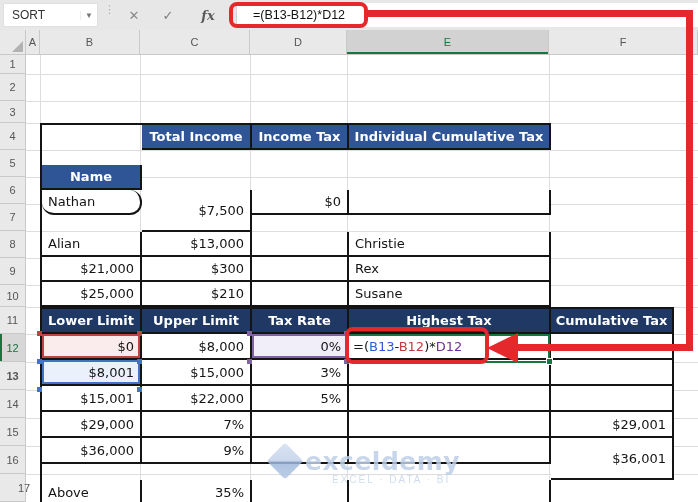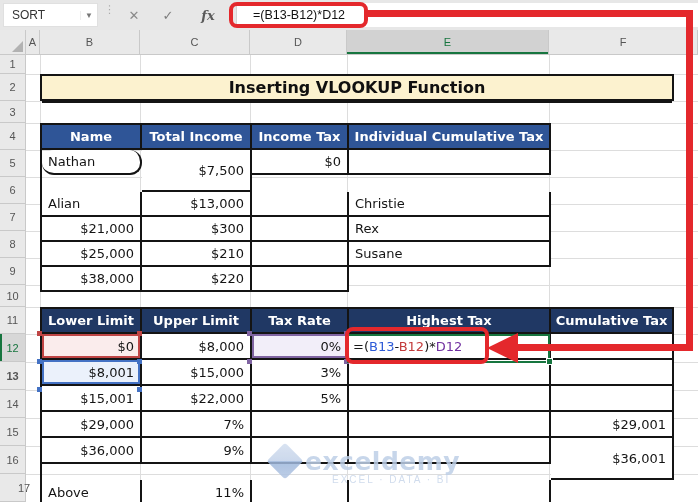--- a/index.html
+++ b/index.html
@@ -156,24 +156,23 @@
       <div class="gl" style="left: 26px; top: 285px; width: 672px; height: 1px;"></div>
       <div class="gl" style="left: 26px; top: 307px; width: 672px; height: 1px;"></div>
       <div class="gl" style="left: 26px; top: 334px; width: 672px; height: 1px;"></div>
       <div class="gl" style="left: 26px; top: 362px; width: 672px; height: 1px;"></div>
       <div class="gl" style="left: 26px; top: 390px; width: 672px; height: 1px;"></div>
       <div class="gl" style="left: 26px; top: 418px; width: 672px; height: 1px;"></div>
       <div class="gl" style="left: 26px; top: 446px; width: 672px; height: 1px;"></div>
       <div class="gl" style="left: 26px; top: 474px; width: 672px; height: 1px;"></div>
     </div>
 
-  <div class="banner">Inserting VLOOKUP Function</div>
 
   <div id="table1" class="tbl t1" style="left: 40px; top: 123px; grid-template-columns: 100px 110px 97px 202px;">
-      <div class="c hd" style="height: 25px;">
+      <div class="c hd" style="height: 25px; margin-top: 40px;">
         <span>Name</span>
       </div>
       <div class="c hd" style="height: 25px;">
         <span>Total Income</span>
       </div>
       <div class="c hd" style="height: 25px;">
         <span>Income Tax</span>
       </div>
       <div class="c hd" style="height: 25px;">
         <span>Individual Cumulative Tax</span>
@@ -324,21 +323,21 @@
       <div class="c l" style="height: 26px;">
         <span></span>
       </div>
       <div class="c r" style="height: 42px;">
         <span>$36,001</span>
       </div>
       <div class="c l" style="height: 26px;">
         <span>Above</span>
       </div>
       <div class="c r" style="height: 26px;">
-        <span>11%</span>
+        <span>35%</span>
       </div>
       <div class="c l" style="height: 26px;">
         <span></span>
       </div>
       <div class="c l" style="height: 26px;">
         <span></span>
       </div>
     </div>
 
   <div id="refhandles">

